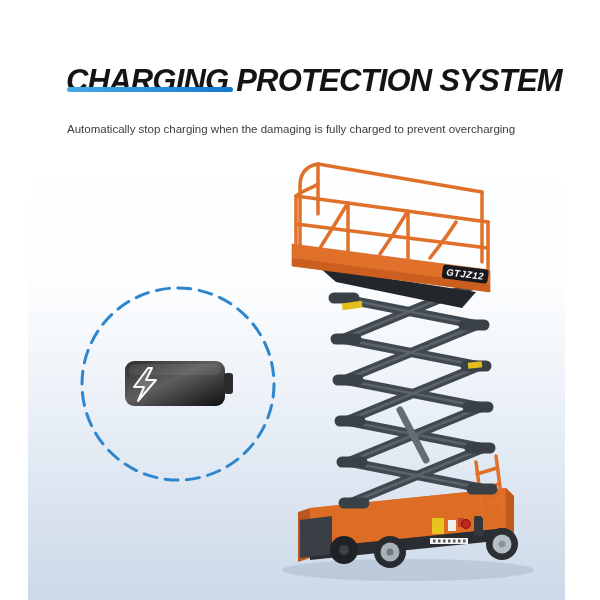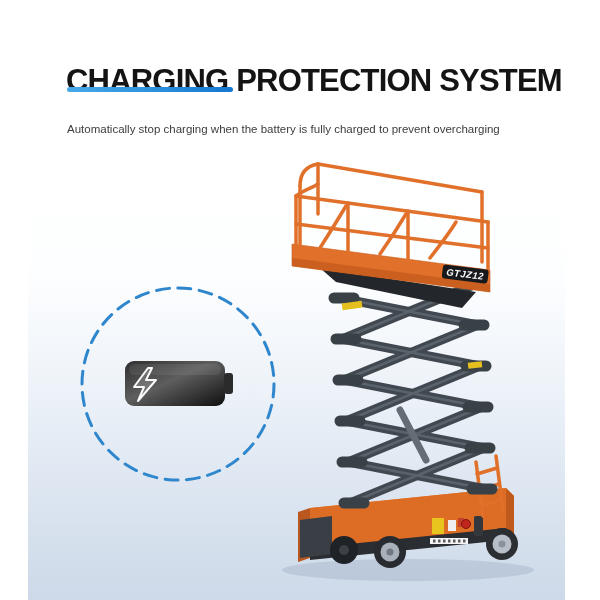--- a/index.html
+++ b/index.html
@@ -10,20 +10,21 @@
   }
   .photo-block{
     position:absolute;left:28px;top:150px;width:537px;height:450px;
     background:linear-gradient(to bottom,
       #ffffff 0%, #fdfeff 28%, #eef3f9 52%, #dde6f1 75%, #d2ddeb 92%, #cdd9e9 100%);
   }
   .page-title{
     position:absolute;left:66px;top:42px;width:500px;
     font-size:31px;font-weight:700;letter-spacing:-0.8px;color:#141414;
     white-space:nowrap;
+    font-style:italic;
   }
   .title-underline{
     position:absolute;left:67px;top:87px;width:166px;height:5px;border-radius:3px;
     background:linear-gradient(90deg,#47a9e8 0%,#2b90dc 55%,#1477d1 100%);
   }
   .subtitle{
     position:absolute;left:67px;top:109px;width:470px;
     font-size:11.5px;line-height:16.5px;color:#3c3c3c;
   }
   .subtitle span{display:block;}
@@ -35,21 +36,21 @@
   }
 </style>
 </head>
 <body>
 
 <div class="photo-block"></div>
 
 <h1 class="page-title">CHARGING PROTECTION SYSTEM</h1>
 <div class="title-underline"></div>
 <p class="subtitle">
-  <span>Automatically stop charging when the battery is fully charged to prevent overcharging</span>
+  <span>Automatically stop charging when the damaging is fully charged to prevent overcharging</span>
 </p>
 
 <svg class="battery-figure" viewBox="0 0 200 200">
   <defs>
     <linearGradient id="batGrad" x1="0" y1="0" x2="1" y2="1">
       <stop offset="0" stop-color="#2f2f2f"></stop>
       <stop offset="0.45" stop-color="#5e5e5e"></stop>
       <stop offset="1" stop-color="#0f0f0f"></stop>
     </linearGradient>
   </defs>

